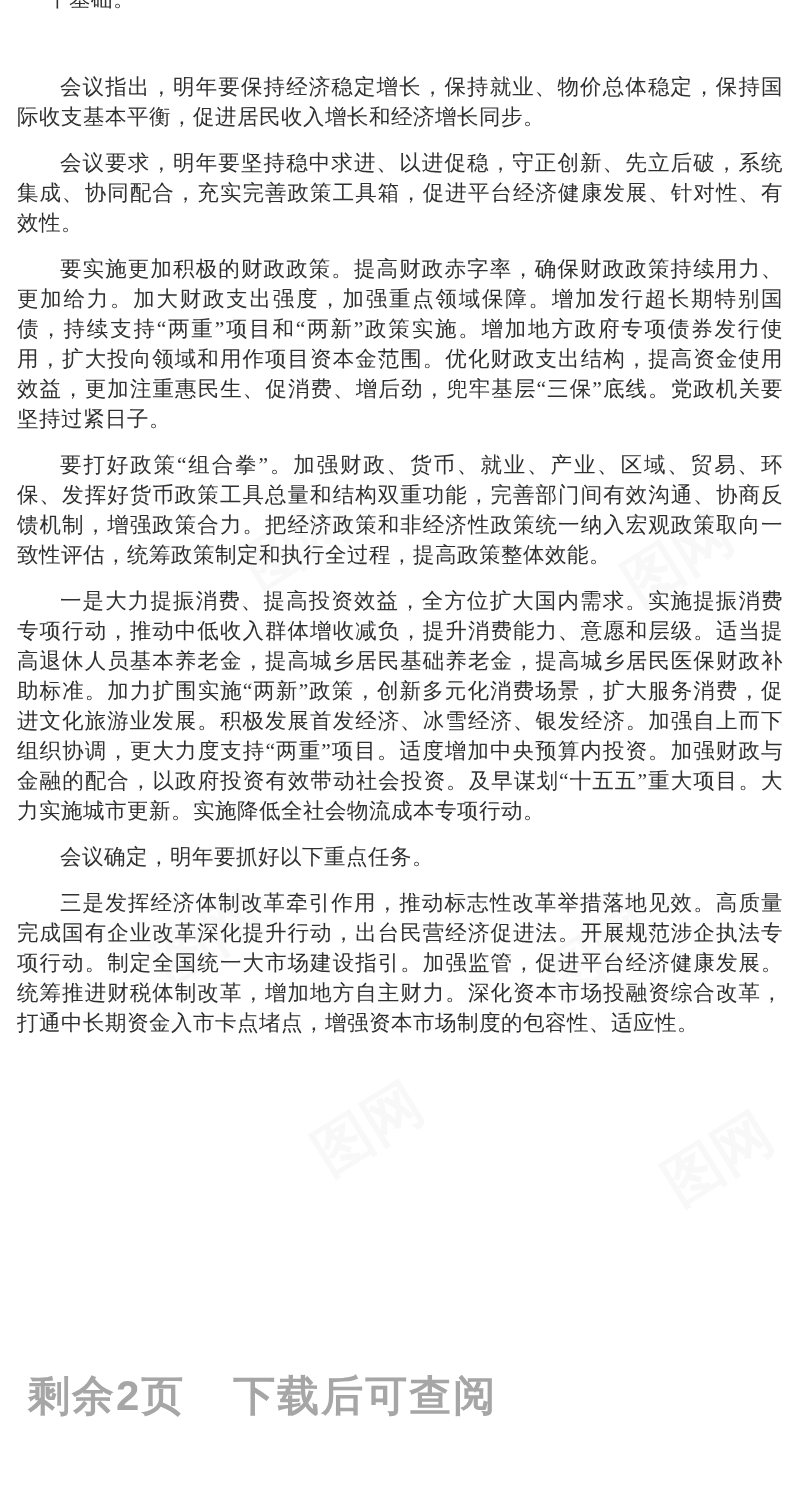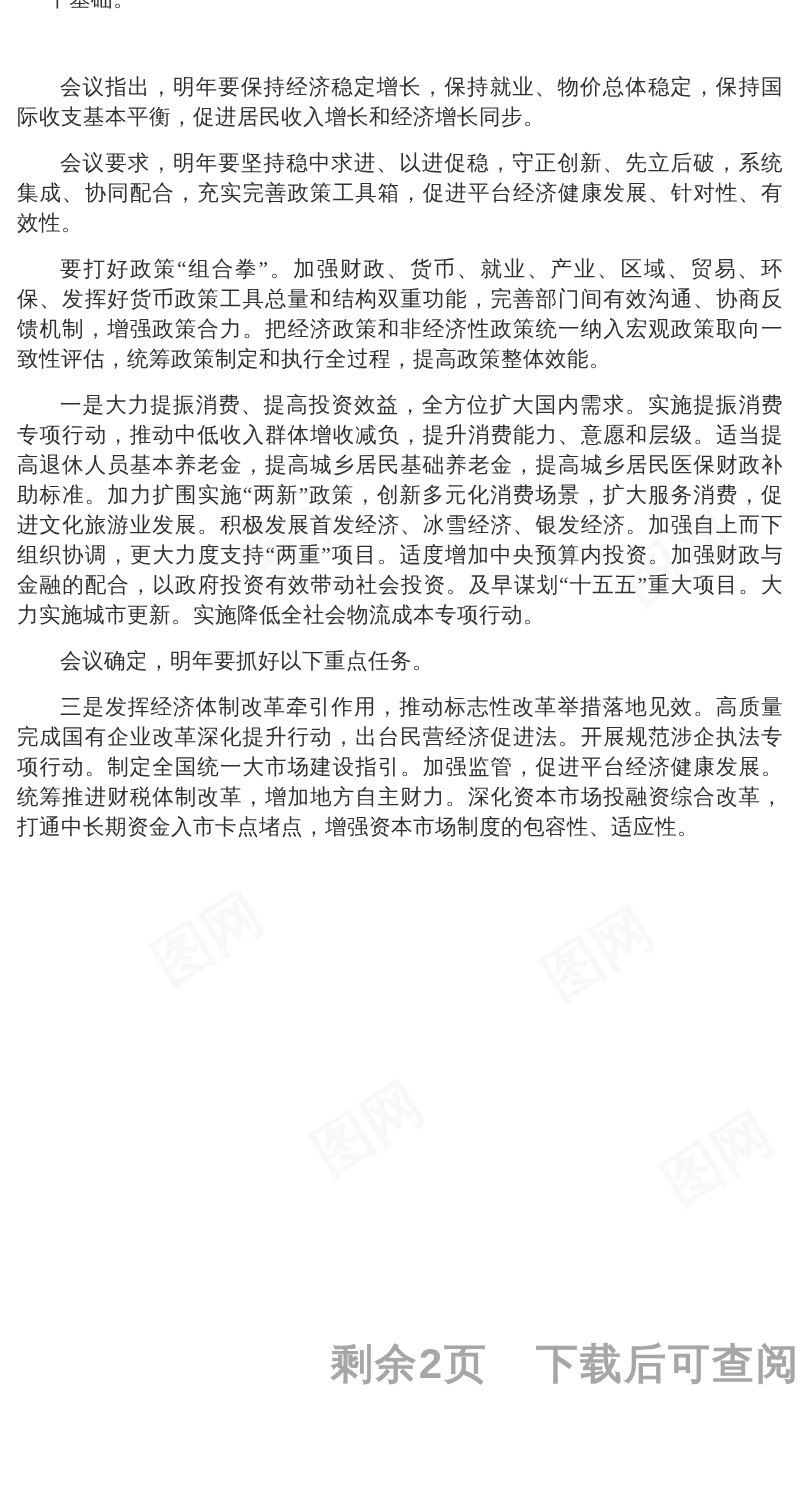--- a/index.html
+++ b/index.html
@@ -31,24 +31,24 @@
     margin-bottom: 16px;
     letter-spacing: 0.5px;
   }
   .doc-text p.partial-top {
     margin-top: -16px;          
     margin-bottom: 58px;
     text-indent: 30px;
   }
   .footer-note {
     position: absolute;
-    top: 1336px;
+    top: 1368px;
     left: 0;
     width: 800px;
-    text-align: right;
+    text-align: left;
     font-family: "Liberation Sans", sans-serif;
     font-weight: 700;
     font-size: 42px;
     color: #a6a6a6;
     letter-spacing: 2px;
     z-index: 3;
     white-space: nowrap;
     padding-left: 28px;
   }
   .footer-note .spacer { display: inline-block; width: 48px; }
@@ -74,20 +74,21 @@
 </style>
 </head>
 <body>
 
 <div class="page">
 
   <div class="doc-text">
     <p class="partial-top">平基础。</p>
     <p>会议指出，明年要保持经济稳定增长，保持就业、物价总体稳定，保持国际收支基本平衡，促进居民收入增长和经济增长同步。</p>
     <p>会议要求，明年要坚持稳中求进、以进促稳，守正创新、先立后破，系统集成、协同配合，充实完善政策工具箱，促进平台经济健康发展、针对性、有效性。</p>
+    <p>要实施更加积极的财政政策。提高财政赤字率，确保财政政策持续用力、更加给力。加大财政支出强度，加强重点领域保障。增加发行超长期特别国债，持续支持“两重”项目和“两新”政策实施。增加地方政府专项债券发行使用，扩大投向领域和用作项目资本金范围。优化财政支出结构，提高资金使用效益，更加注重惠民生、促消费、增后劲，兜牢基层“三保”底线。党政机关要坚持过紧日子。</p>
     <p>要打好政策“组合拳”。加强财政、货币、就业、产业、区域、贸易、环保、发挥好货币政策工具总量和结构双重功能，完善部门间有效沟通、协商反馈机制，增强政策合力。把经济政策和非经济性政策统一纳入宏观政策取向一致性评估，统筹政策制定和执行全过程，提高政策整体效能。</p>
     <p>一是大力提振消费、提高投资效益，全方位扩大国内需求。实施提振消费专项行动，推动中低收入群体增收减负，提升消费能力、意愿和层级。适当提高退休人员基本养老金，提高城乡居民基础养老金，提高城乡居民医保财政补助标准。加力扩围实施“两新”政策，创新多元化消费场景，扩大服务消费，促进文化旅游业发展。积极发展首发经济、冰雪经济、银发经济。加强自上而下组织协调，更大力度支持“两重”项目。适度增加中央预算内投资。加强财政与金融的配合，以政府投资有效带动社会投资。及早谋划“十五五”重大项目。大力实施城市更新。实施降低全社会物流成本专项行动。</p>
     <p>会议确定，明年要抓好以下重点任务。</p>
     <p>三是发挥经济体制改革牵引作用，推动标志性改革举措落地见效。高质量完成国有企业改革深化提升行动，出台民营经济促进法。开展规范涉企执法专项行动。制定全国统一大市场建设指引。加强监管，促进平台经济健康发展。统筹推进财税体制改革，增加地方自主财力。深化资本市场投融资综合改革，打通中长期资金入市卡点堵点，增强资本市场制度的包容性、适应性。</p>
   </div>
 
   <div class="wm wm1">图网</div>
   <div class="wm wm2">图网</div>
   <div class="wm wm3">图网</div>
   <div class="wm wm4">图网</div>

